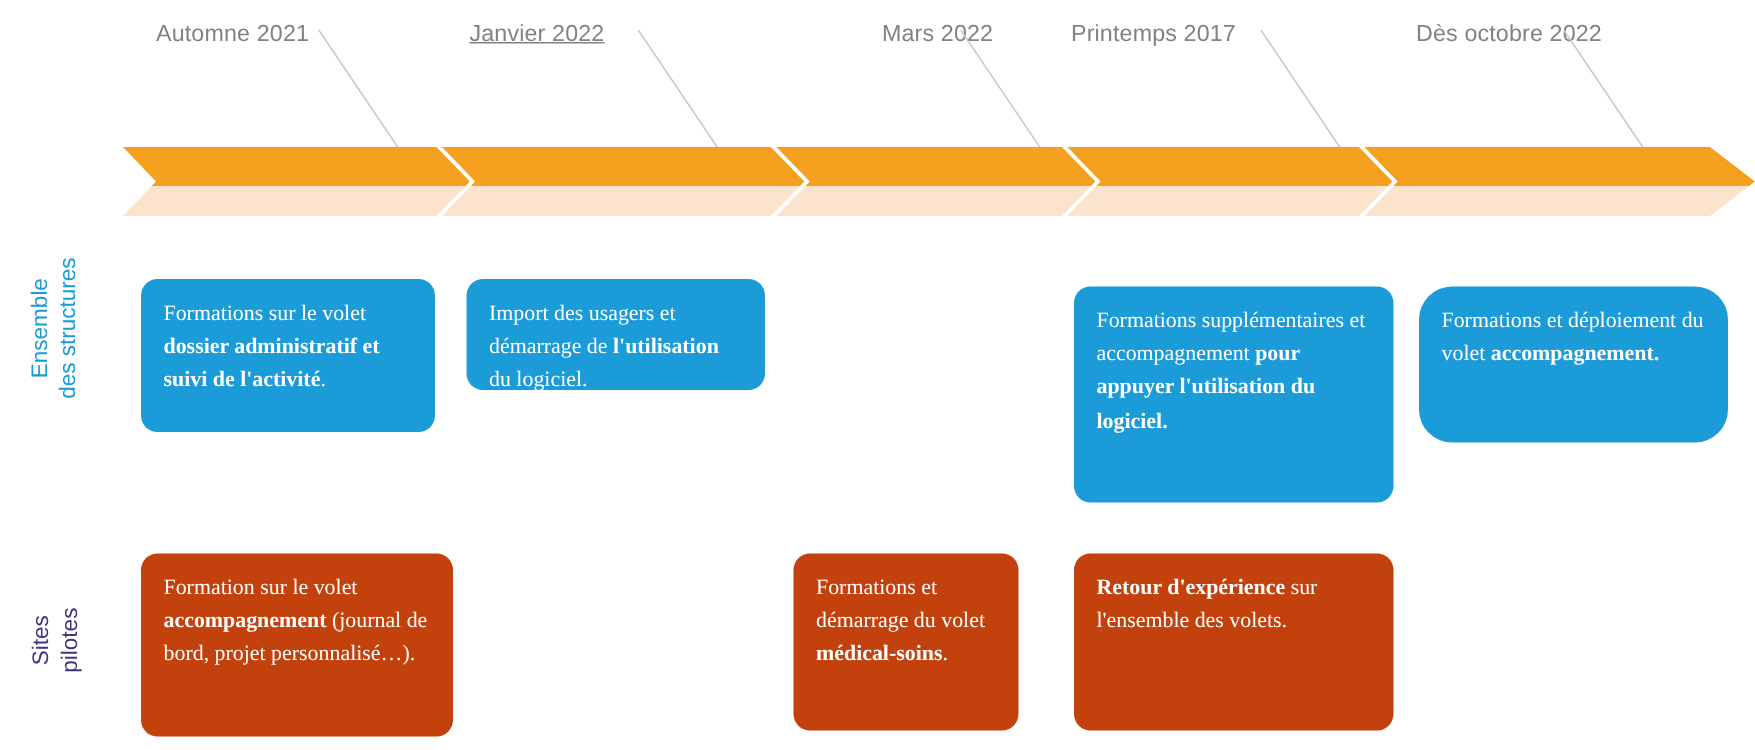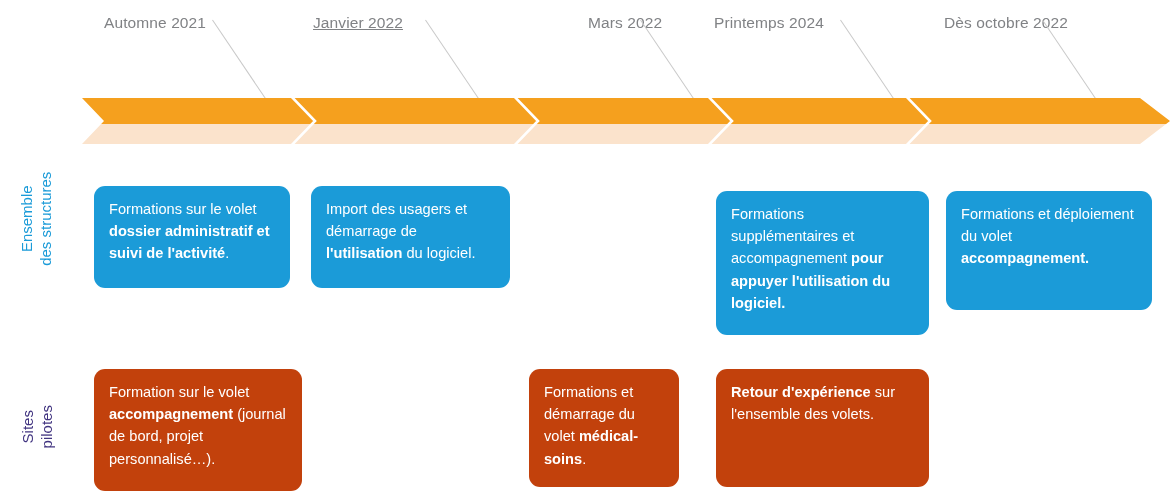--- a/index.html
+++ b/index.html
@@ -79,32 +79,32 @@
     border-radius: 11px;
     box-sizing: border-box;
     padding: 12px 14px 12px 15px;
     color: #ffffff;
     font-size: 14.6px;
     line-height: 1.52;
   }
   .card.blue   { background: #1b9bd8; }
   .card.purple { background: #c2410c; }
   .card b { font-weight: bold; }
-  .card .txt { display: block; }
+  .card .txt { display: block; font-family: Liberation Serif, serif; }
 </style>
 </head>
 <body>
 
 <div id="stage">
 
   <div id="date-labels">
       <div class="date-label" style="left: 104px;">Automne 2021</div>
       <div class="date-label" style="left: 313px; text-decoration: underline;">Janvier 2022</div>
       <div class="date-label" style="left: 540px; margin-left: 48px;">Mars 2022</div>
-      <div class="date-label" style="left: 714px;">Printemps 2024</div>
+      <div class="date-label" style="left: 714px;">Printemps 2017</div>
       <div class="date-label" style="left: 944px;">Dès octobre 2022</div>
     </div>
 
   <div id="connectors">
       <div class="connector" style="left: 212px; top: 20px;"></div>
       <div class="connector" style="left: 425px; top: 20px;"></div>
       <div class="connector" style="left: 640px; top: 20px;"></div>
       <div class="connector" style="left: 840px; top: 20px;"></div>
       <div class="connector" style="left: 1042px; top: 20px;"></div>
     </div>
@@ -135,27 +135,27 @@
   </div>
   <div class="row-label" id="row-label-pilotes">
     <div>Sites</div>
     <div>pilotes</div>
   </div>
 
   <div id="cards">
       <div class="card blue" style="left: 94px; top: 186px; width: 196px; height: 102px;">
         <span class="txt"><span>Formations sur le volet </span><b>dossier administratif et suivi de l'activité</b><span>.</span></span>
       </div>
-      <div class="card blue" style="left: 311px; top: 186px; width: 199px; height: 102px;">
+      <div class="card blue" style="left: 311px; top: 186px; width: 199px; height: 74px;">
         <span class="txt"><span>Import des usagers et démarrage de </span><b>l'utilisation</b><span> du logiciel.</span></span>
       </div>
       <div class="card blue" style="left: 716px; top: 191px; width: 213px; height: 144px;">
         <span class="txt"><span>Formations supplémentaires et accompagnement </span><b>pour appuyer l'utilisation du logiciel.</b></span>
       </div>
-      <div class="card blue" style="left: 946px; top: 191px; width: 206px; height: 119px;">
+      <div class="card blue" style="left: 946px; top: 191px; width: 206px; height: 104px; border-radius: 22px;">
         <span class="txt"><span>Formations et déploiement du volet </span><b>accompagnement.</b></span>
       </div>
       <div class="card purple" style="left: 94px; top: 369px; width: 208px; height: 122px;">
         <span class="txt"><span>Formation sur le volet </span><b>accompagnement</b><span> (journal de bord, projet personnalisé…).</span></span>
       </div>
       <div class="card purple" style="left: 529px; top: 369px; width: 150px; height: 118px;">
         <span class="txt"><span>Formations et démarrage du volet </span><b>médical-soins</b><span>.</span></span>
       </div>
       <div class="card purple" style="left: 716px; top: 369px; width: 213px; height: 118px;">
         <span class="txt"><b>Retour d'expérience</b><span> sur l'ensemble des volets.</span></span>

